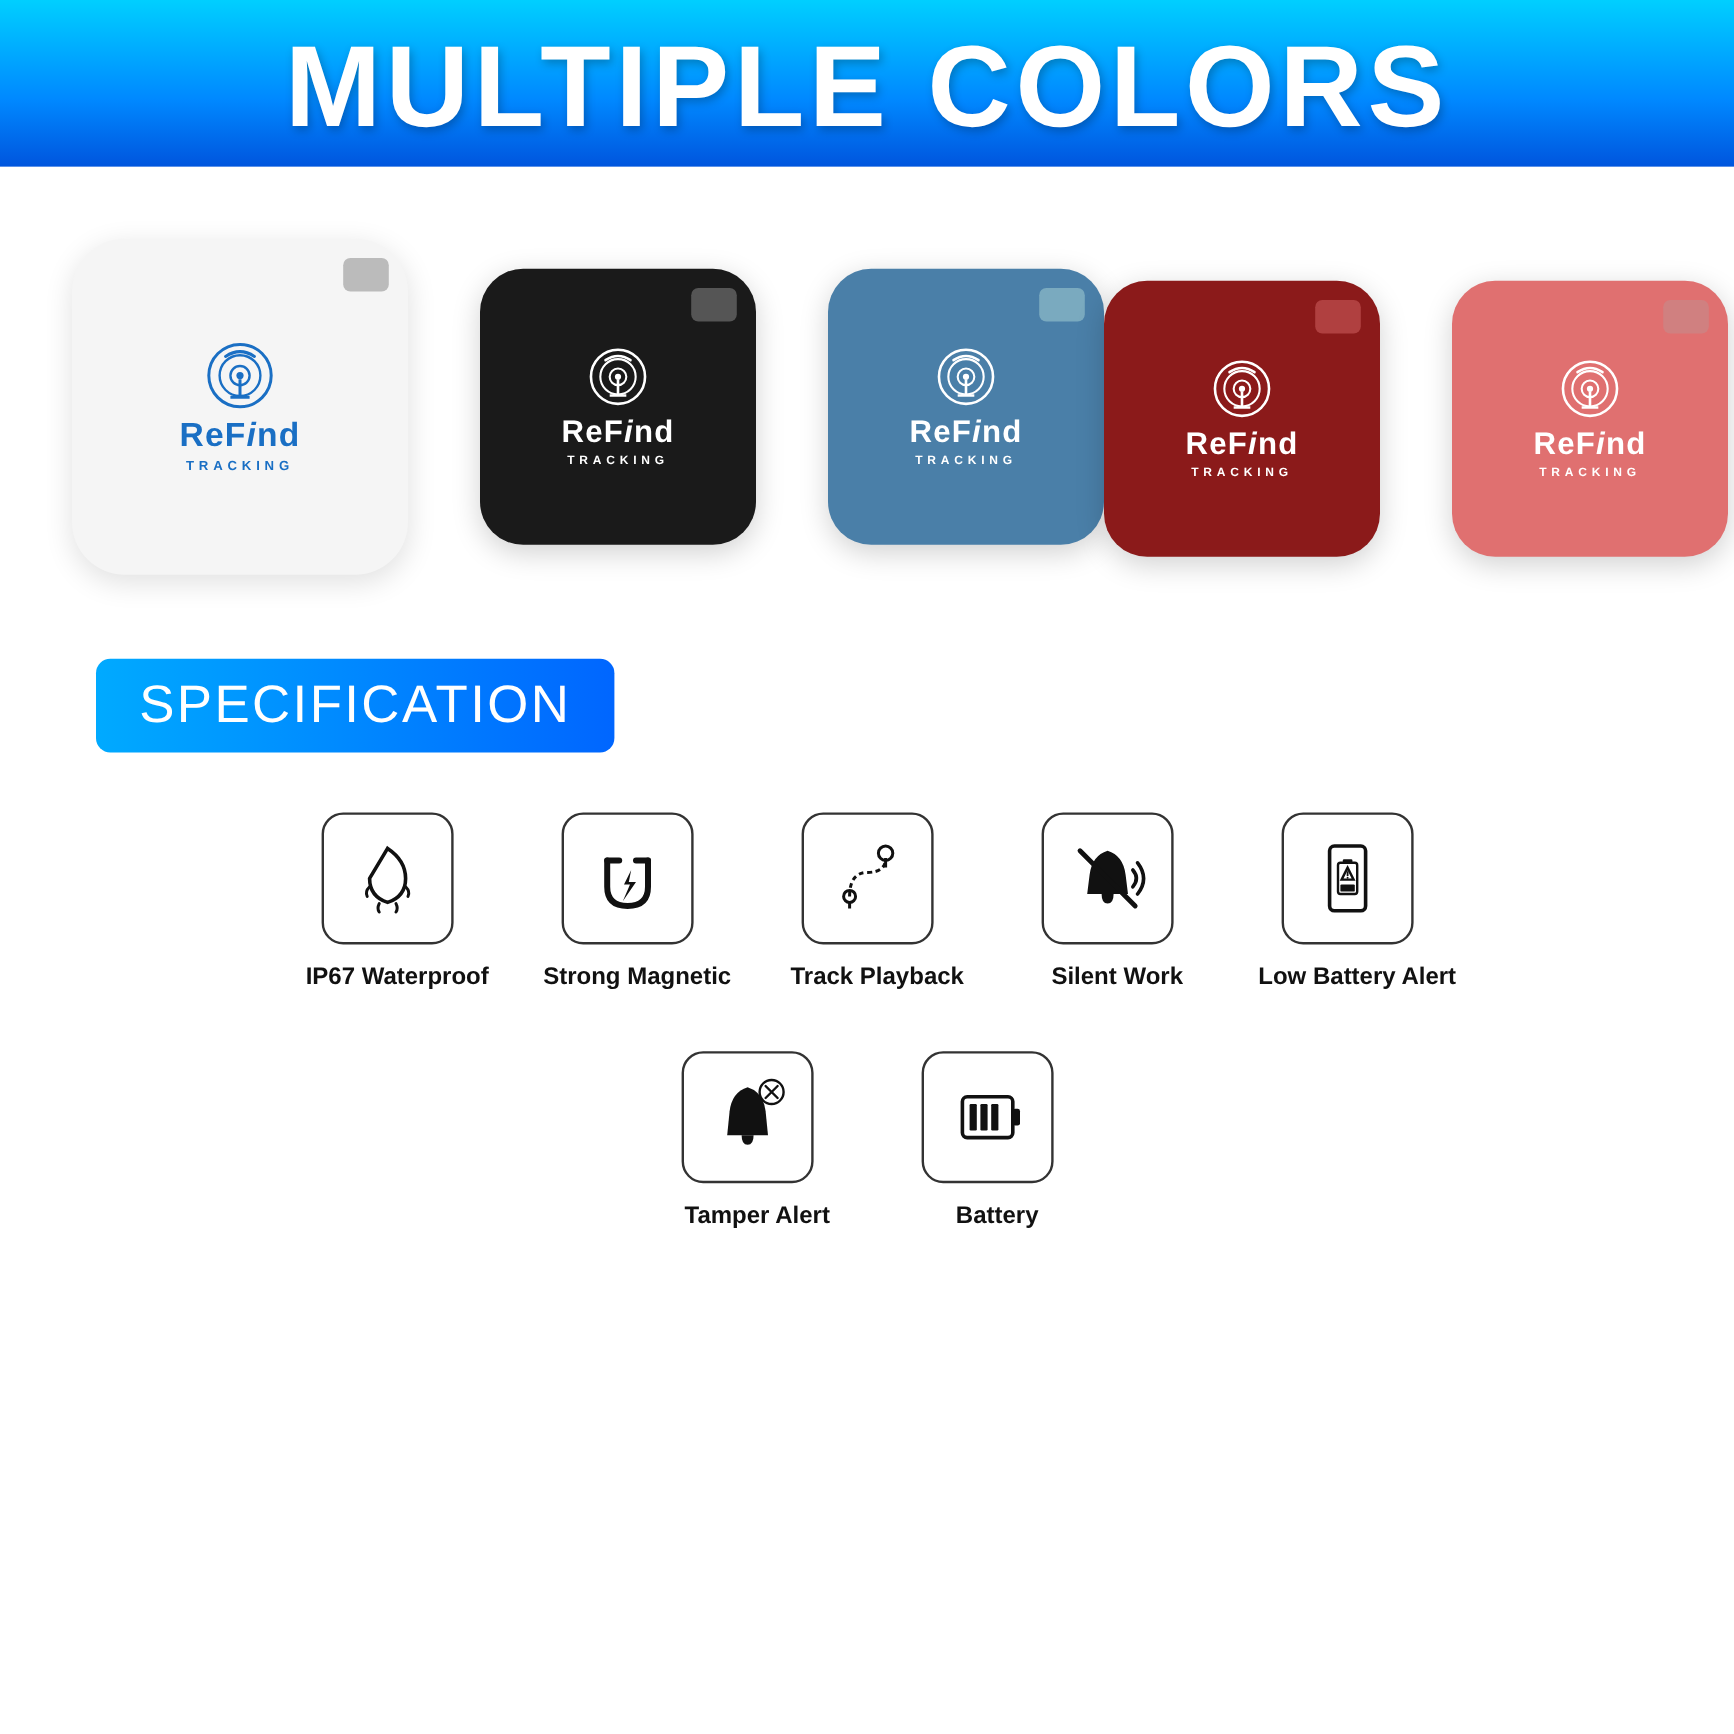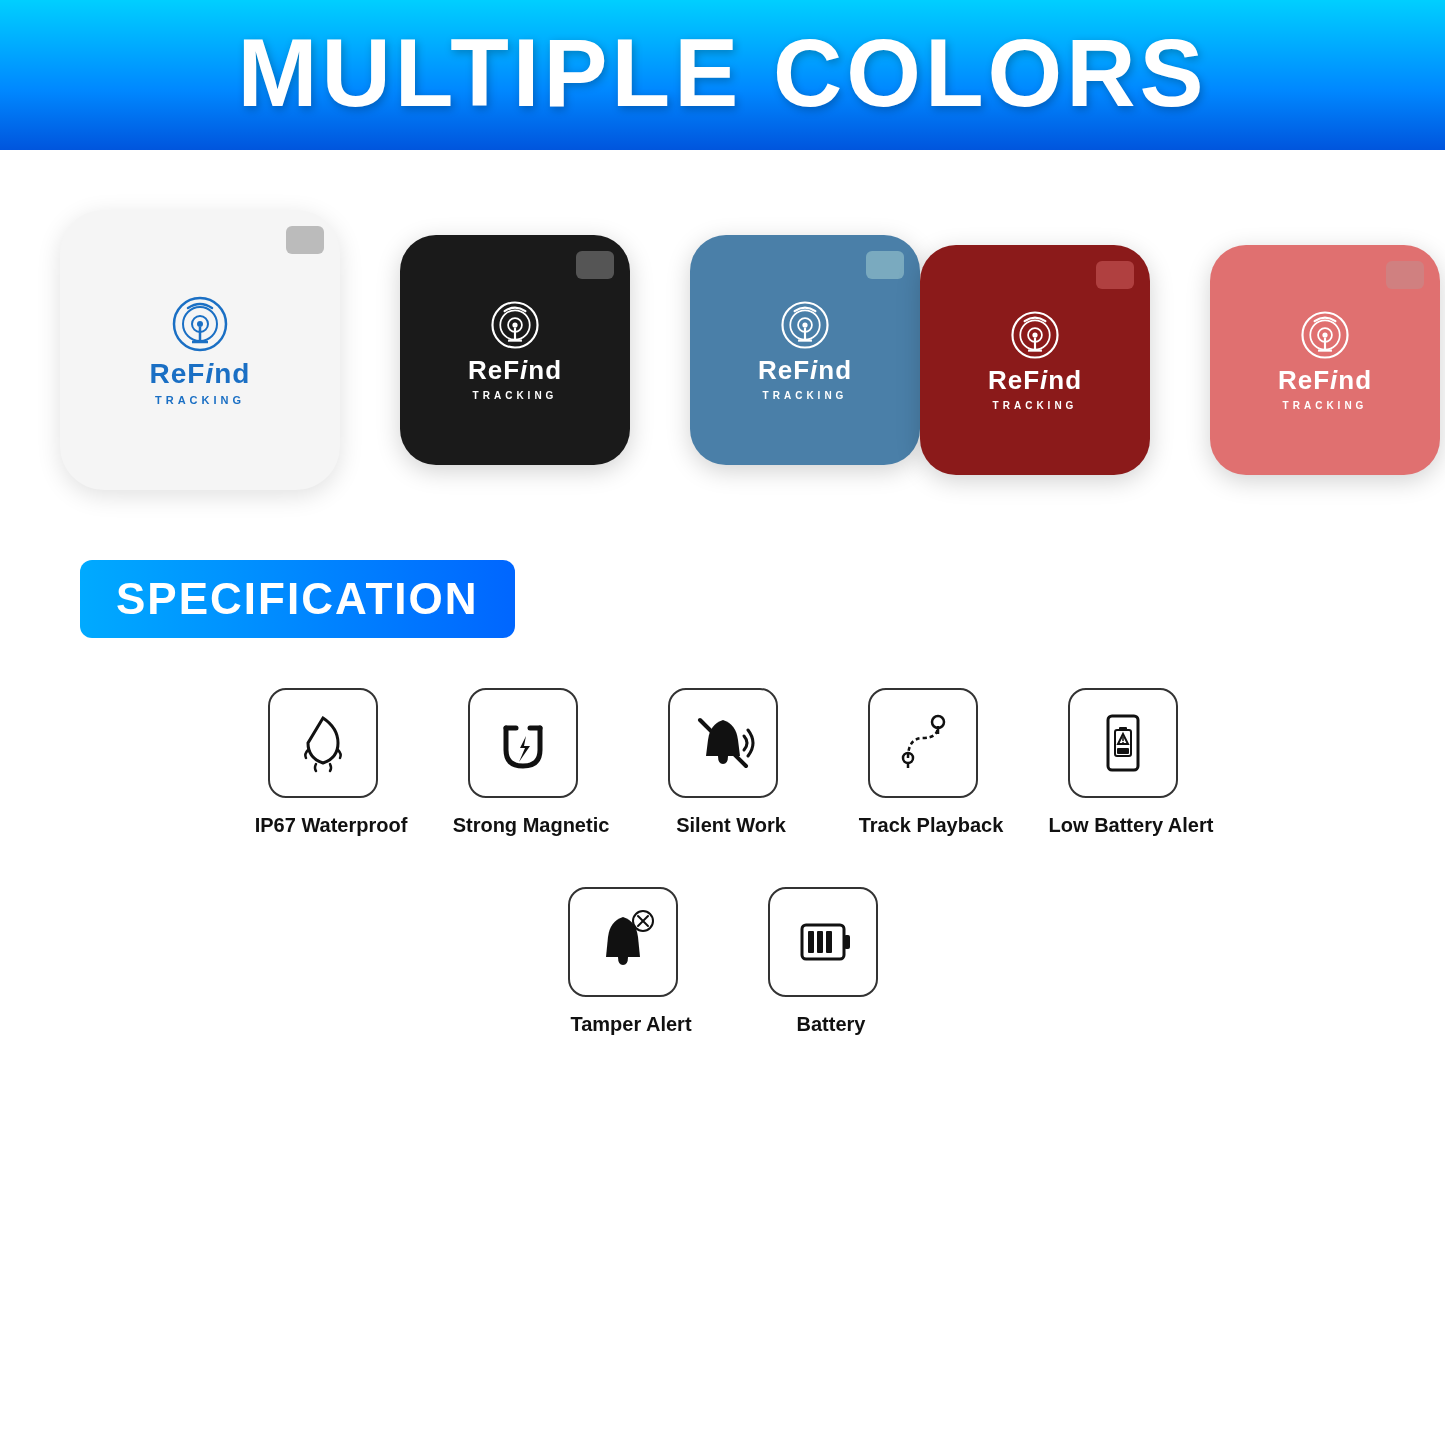--- a/index.html
+++ b/index.html
@@ -8,21 +8,21 @@
       min-height: 1445px;
       background: #ffffff;
       font-family: Arial, sans-serif;
       overflow-x: hidden;
     }
 
     
     .header {
       width: 100%;
       background: linear-gradient(180deg, #00cfff 0%, #0088ff 60%, #0055dd 100%);
-      padding: 18px 0 22px 0;
+      padding: 18px 0 11px 0;
       text-align: center;
     }
     .header-title {
       font-size: 96px;
       font-weight: 900;
       color: #ffffff;
       letter-spacing: 4px;
       text-shadow: 2px 3px 8px rgba(0,0,0,0.25);
     }
 
@@ -122,21 +122,21 @@
     .spec-badge {
       display: inline-block;
       background: linear-gradient(90deg, #00aaff, #0066ff);
       border-radius: 12px;
       padding: 14px 36px;
       margin-bottom: 50px;
       margin-left: 20px;
     }
     .spec-badge-text {
       font-size: 44px;
-      font-weight: 700;
+      font-weight: 400;
       color: #ffffff;
       letter-spacing: 2px;
     }
 
     
     .features-row {
       display: flex;
       justify-content: center;
       align-items: flex-start;
       gap: 0;
@@ -345,51 +345,51 @@
           <path d="M38 28 L32 40 L37 40 L31 54 L42 38 L36 38 Z" fill="#111"></path>
         </svg>
       </div>
       <span class="feature-label">Strong Magnetic</span>
     </div>
 
     <div class="feature-item">
       <div class="feature-icon-box">
         <svg width="70" height="70" viewBox="0 0 70 70">
 
+          <path d="M20 50 Q20 30 35 30 Q50 30 50 18" fill="none" stroke="#111" stroke-width="2.5" stroke-dasharray="4 3"></path>
+
+          <circle cx="50" cy="14" r="6" fill="none" stroke="#111" stroke-width="2.5"></circle>
+          <line x1="50" y1="20" x2="50" y2="26" stroke="#111" stroke-width="2.5"></line>
+
+          <circle cx="20" cy="50" r="5" fill="none" stroke="#111" stroke-width="2.5"></circle>
+          <line x1="20" y1="55" x2="20" y2="60" stroke="#111" stroke-width="2.5"></line>
+        </svg>
+      </div>
+      <span class="feature-label">Track Playback</span>
+    </div>
+
+    <div class="feature-item">
+      <div class="feature-icon-box">
+        <svg width="70" height="70" viewBox="0 0 70 70">
+
           <path d="M35 12 Q48 16 50 32 L52 48 L18 48 L20 32 Q22 16 35 12Z" fill="#111"></path>
           <path d="M30 48 Q30 56 35 56 Q40 56 40 48" fill="#111"></path>
           <line x1="12" y1="12" x2="58" y2="58" stroke="#111" stroke-width="4" stroke-linecap="round"></line>
 
           <path d="M56 28 Q62 35 56 42" fill="none" stroke="#111" stroke-width="3" stroke-linecap="round"></path>
           <path d="M60 22 Q70 35 60 48" fill="none" stroke="#111" stroke-width="3" stroke-linecap="round"></path>
         </svg>
       </div>
       <span class="feature-label">Silent Work</span>
     </div>
 
     <div class="feature-item">
       <div class="feature-icon-box">
         <svg width="70" height="70" viewBox="0 0 70 70">
 
-          <path d="M20 50 Q20 30 35 30 Q50 30 50 18" fill="none" stroke="#111" stroke-width="2.5" stroke-dasharray="4 3"></path>
-
-          <circle cx="50" cy="14" r="6" fill="none" stroke="#111" stroke-width="2.5"></circle>
-          <line x1="50" y1="20" x2="50" y2="26" stroke="#111" stroke-width="2.5"></line>
-
-          <circle cx="20" cy="50" r="5" fill="none" stroke="#111" stroke-width="2.5"></circle>
-          <line x1="20" y1="55" x2="20" y2="60" stroke="#111" stroke-width="2.5"></line>
-        </svg>
-      </div>
-      <span class="feature-label">Track Playback</span>
-    </div>
-
-    <div class="feature-item">
-      <div class="feature-icon-box">
-        <svg width="70" height="70" viewBox="0 0 70 70">
-
           <rect x="20" y="8" width="30" height="54" rx="4" fill="none" stroke="#111" stroke-width="3"></rect>
 
           <rect x="27" y="22" width="16" height="26" rx="2" fill="none" stroke="#111" stroke-width="2"></rect>
           <rect x="31" y="19" width="8" height="4" rx="1" fill="#111"></rect>
 
           <rect x="29" y="40" width="12" height="6" rx="1" fill="#111"></rect>
 
           <path d="M35 26 L30 36 L40 36 Z" fill="none" stroke="#111" stroke-width="2"></path>
           <line x1="35" y1="29" x2="35" y2="33" stroke="#111" stroke-width="1.5"></line>
           <circle cx="35" cy="34.5" r="0.8" fill="#111"></circle>

